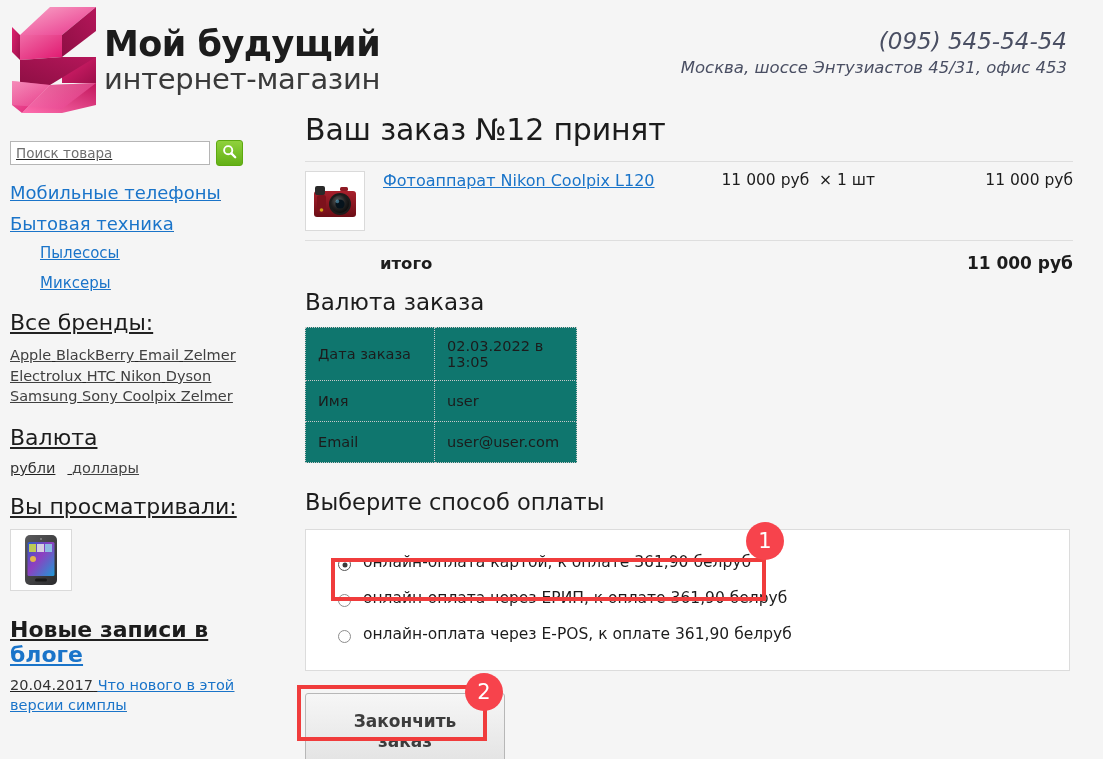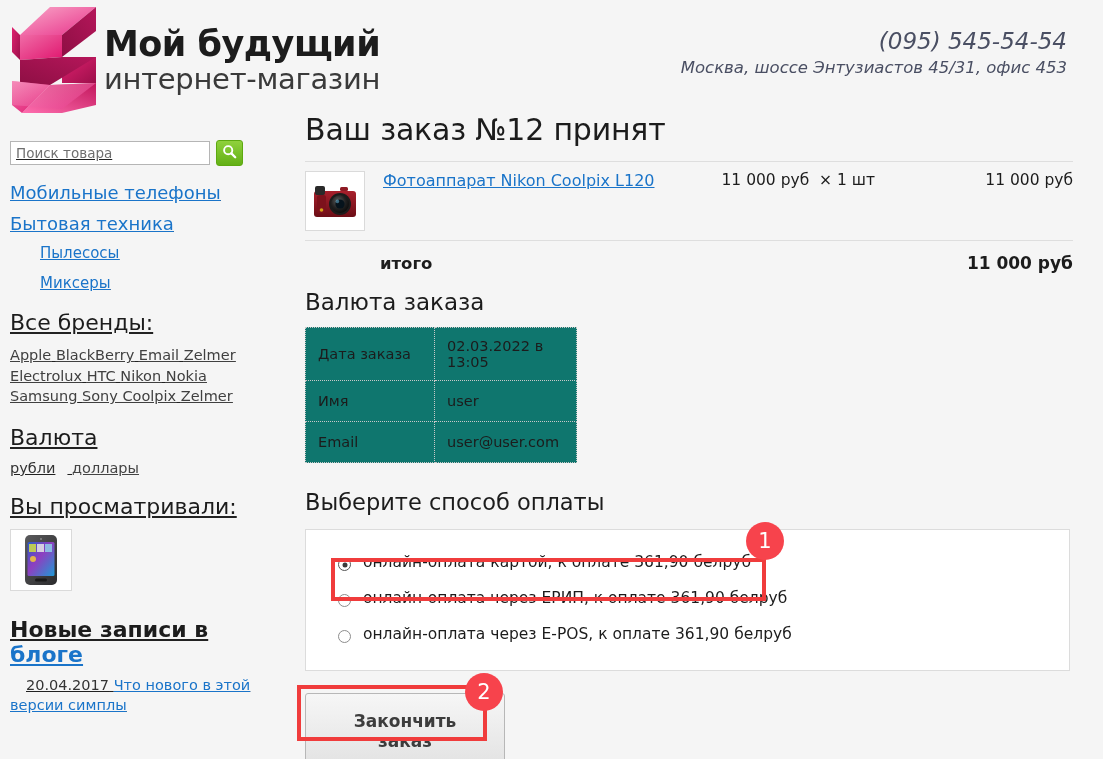--- a/index.html
+++ b/index.html
@@ -184,21 +184,21 @@
   .blog-head a {
     color: #1a74c9;
     text-decoration: underline;
     cursor: pointer;
   }
   .blog-entry {
     font-size: 14.5px;
     line-height: 1.42;
     max-width: 265px;
   }
-  .blog-entry .date { color: #333; margin-left: 16px; }
+  .blog-entry .date { color: #333; }
   .blog-entry a {
     color: #1a74c9;
     text-decoration: underline;
     cursor: pointer;
   }
 
   
   .main {
     position: absolute;
     left: 305px;
@@ -466,21 +466,21 @@
 
   <h3 class="sb-head">Все бренды:</h3>
   <div class="brands">
     <a>Apple</a>
     <a>BlackBerry</a>
     <a>Email</a>
     <a>Zelmer</a>
     <a>Electrolux</a>
     <a>HTC</a>
     <a>Nikon</a>
-    <a>Nokia</a>
+    <a>Dyson</a>
     <a>Samsung</a>
     <a>Sony Coolpix</a>
     <a>Zelmer</a>
   </div>
 
   <h3 class="sb-head">Валюта</h3>
   <div class="currency-row">
     <span class="cur">рубли</span>
     <a class="cur link">доллары</a>
   </div>

